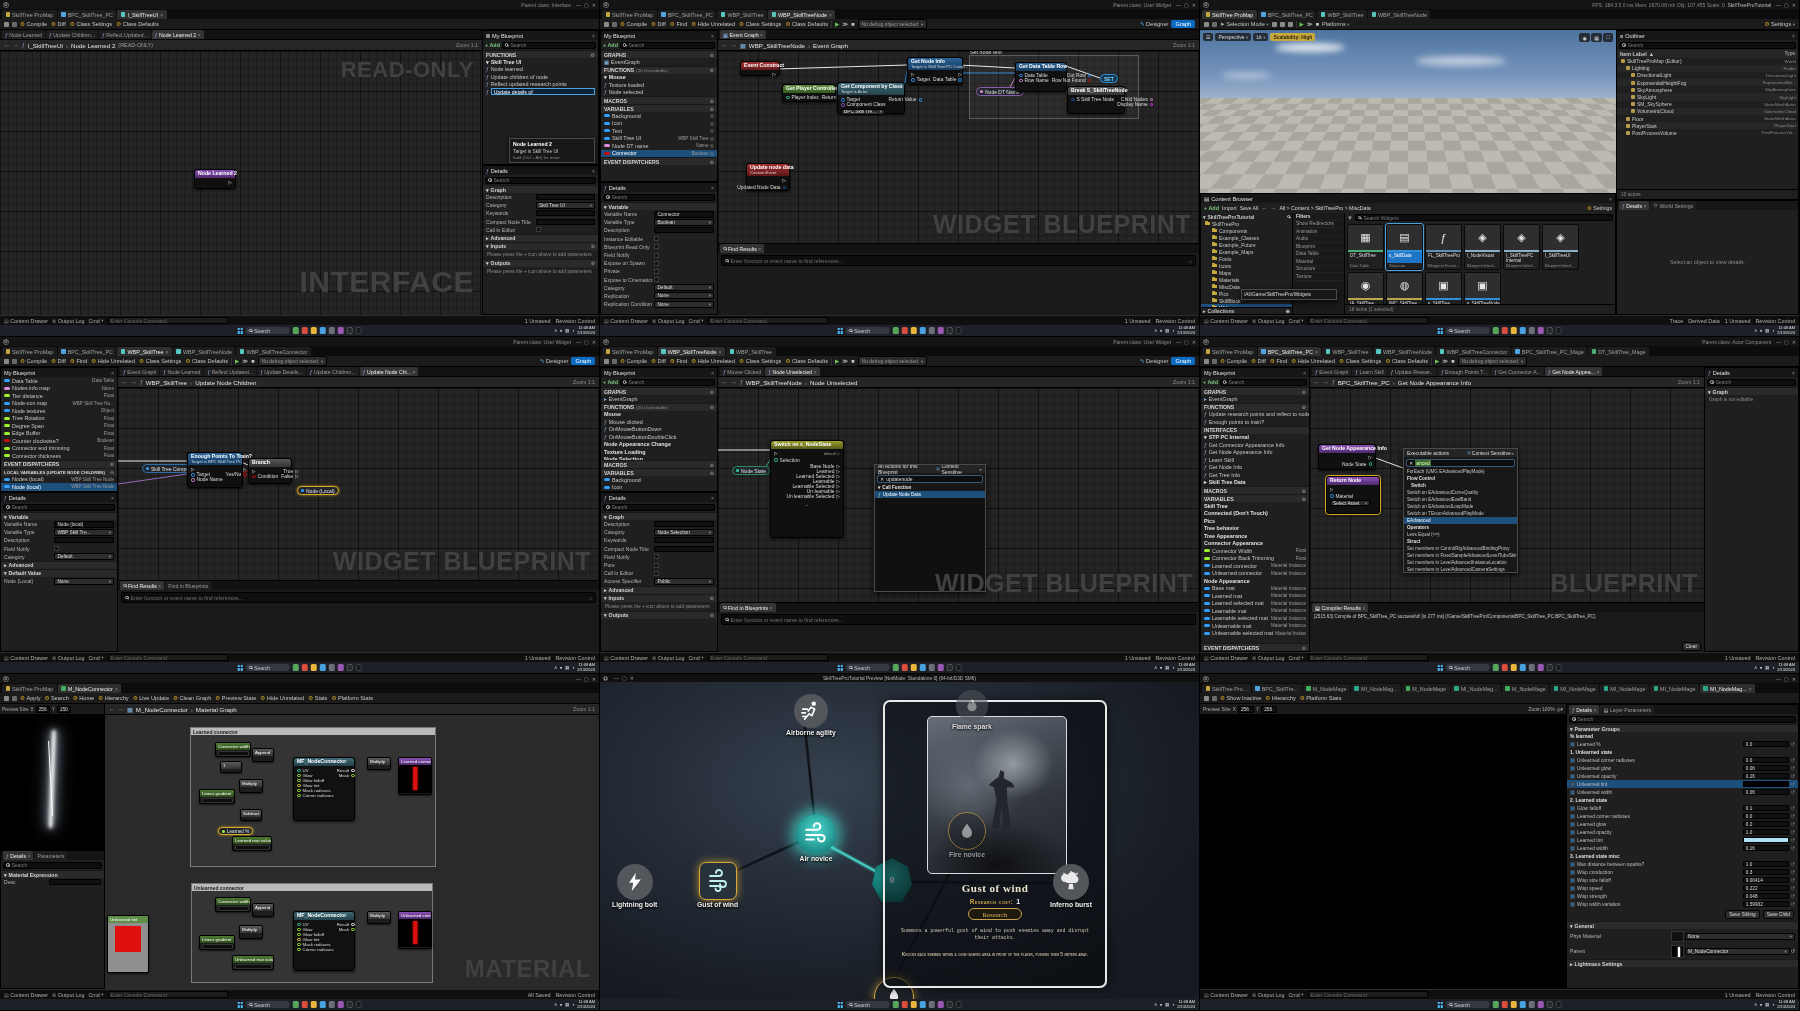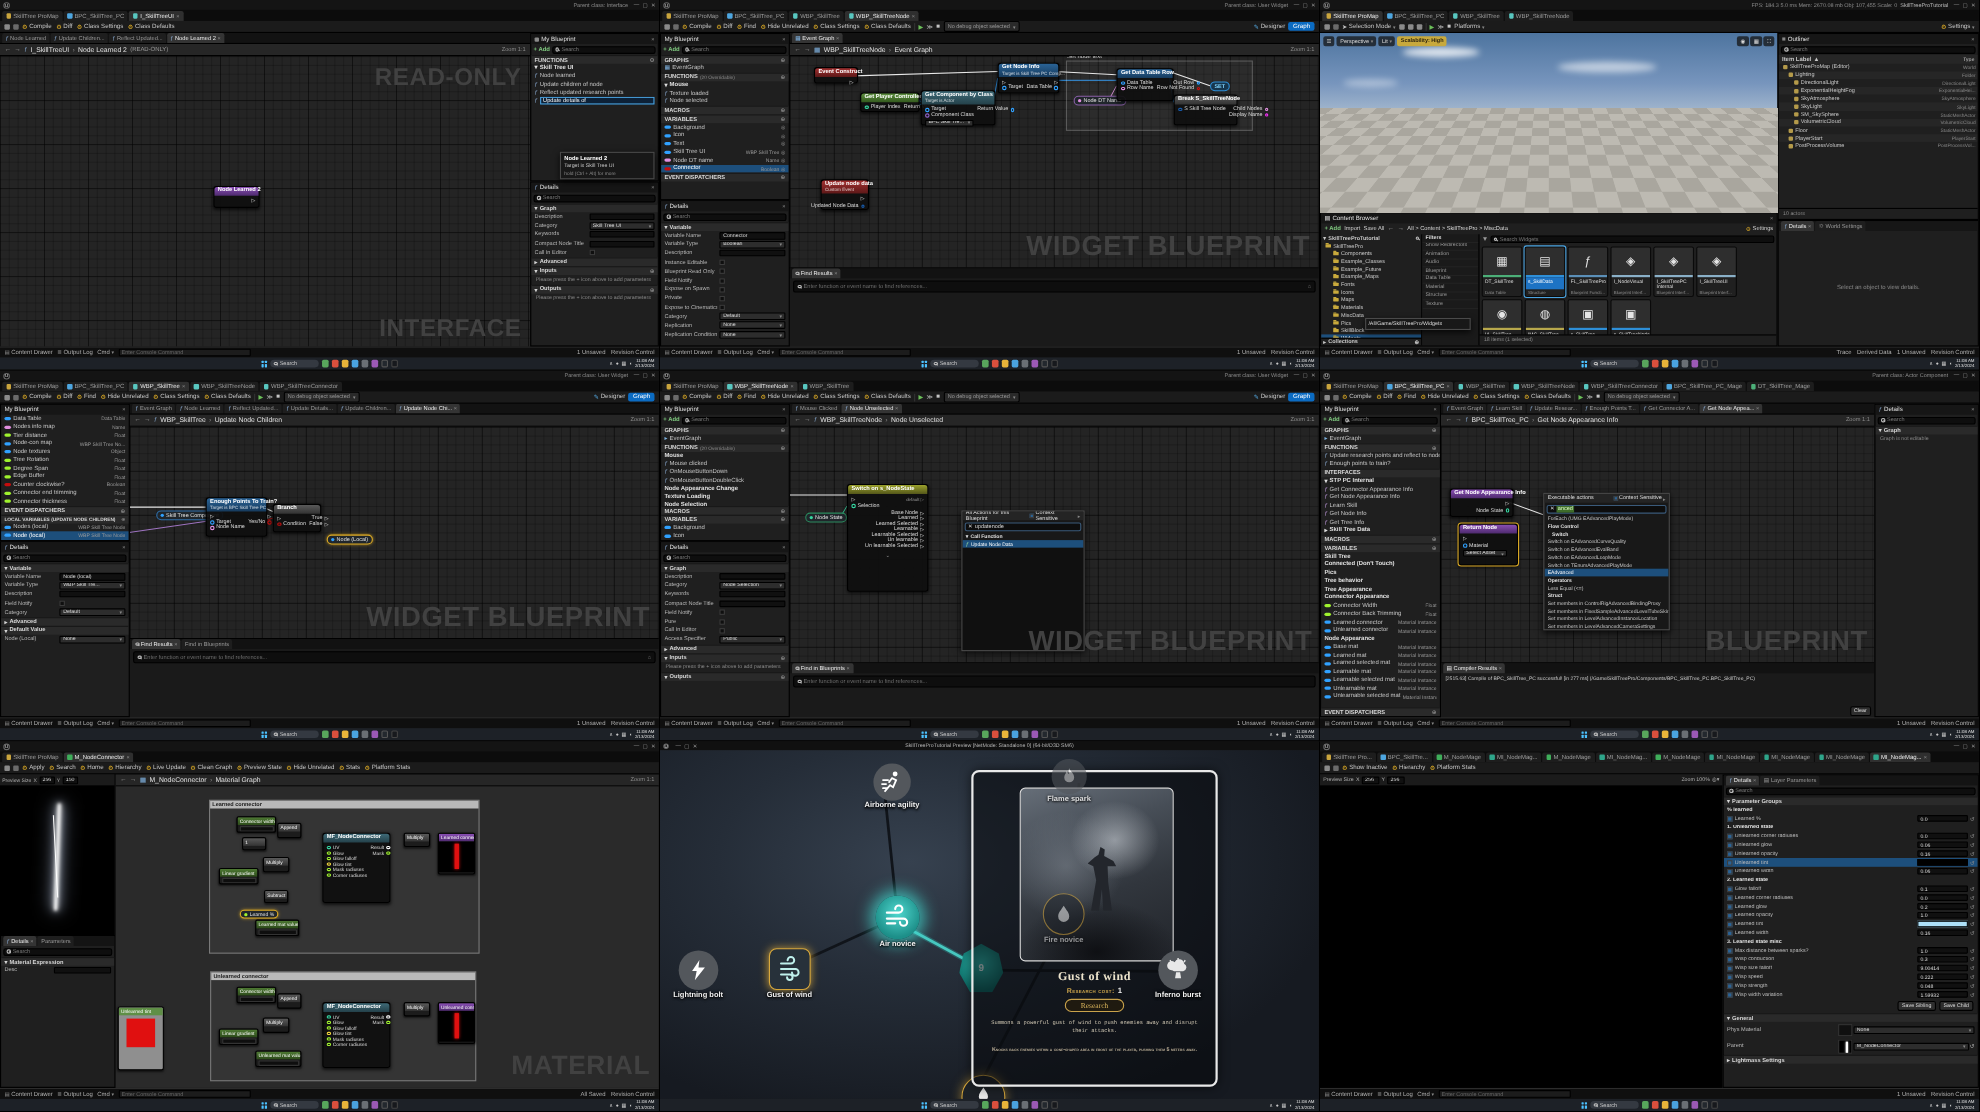--- a/index.html
+++ b/index.html
@@ -264,21 +264,21 @@
             <span class="nav">→</span>
     <span class="fi">ƒ</span>
     <span>I_SkillTreeUI</span>
             <span class="crumbsep">›</span>
     <span>Node Learned 2</span>
     <span style="color:#9a9a9a;font-size:5.4px">(READ-ONLY)</span>
     <span class="zoomlbl">Zoom 1:1</span>
    </div>
    <div class="cv">
     <div class="wm" style="top:6px;right:8px;font-size:22px">READ-ONLY</div>
-    <div class="wm" style="bottom:4px;right:8px;font-size:22px">INTERFACE</div>
+    <div class="wm" style="bottom:16px;right:8px;font-size:30px">INTERFACE</div>
     <div class="node" style="left:194px;top:118px;width:42px;height:20px">
      <div class="nhead h-if">
                 <span class="nt">Node Learned 2</span>
               </div>
      <div class="nbody">
                 <div class="prow r">
                   <span class="px">▷</span>
                 </div>
               </div>
     </div>

